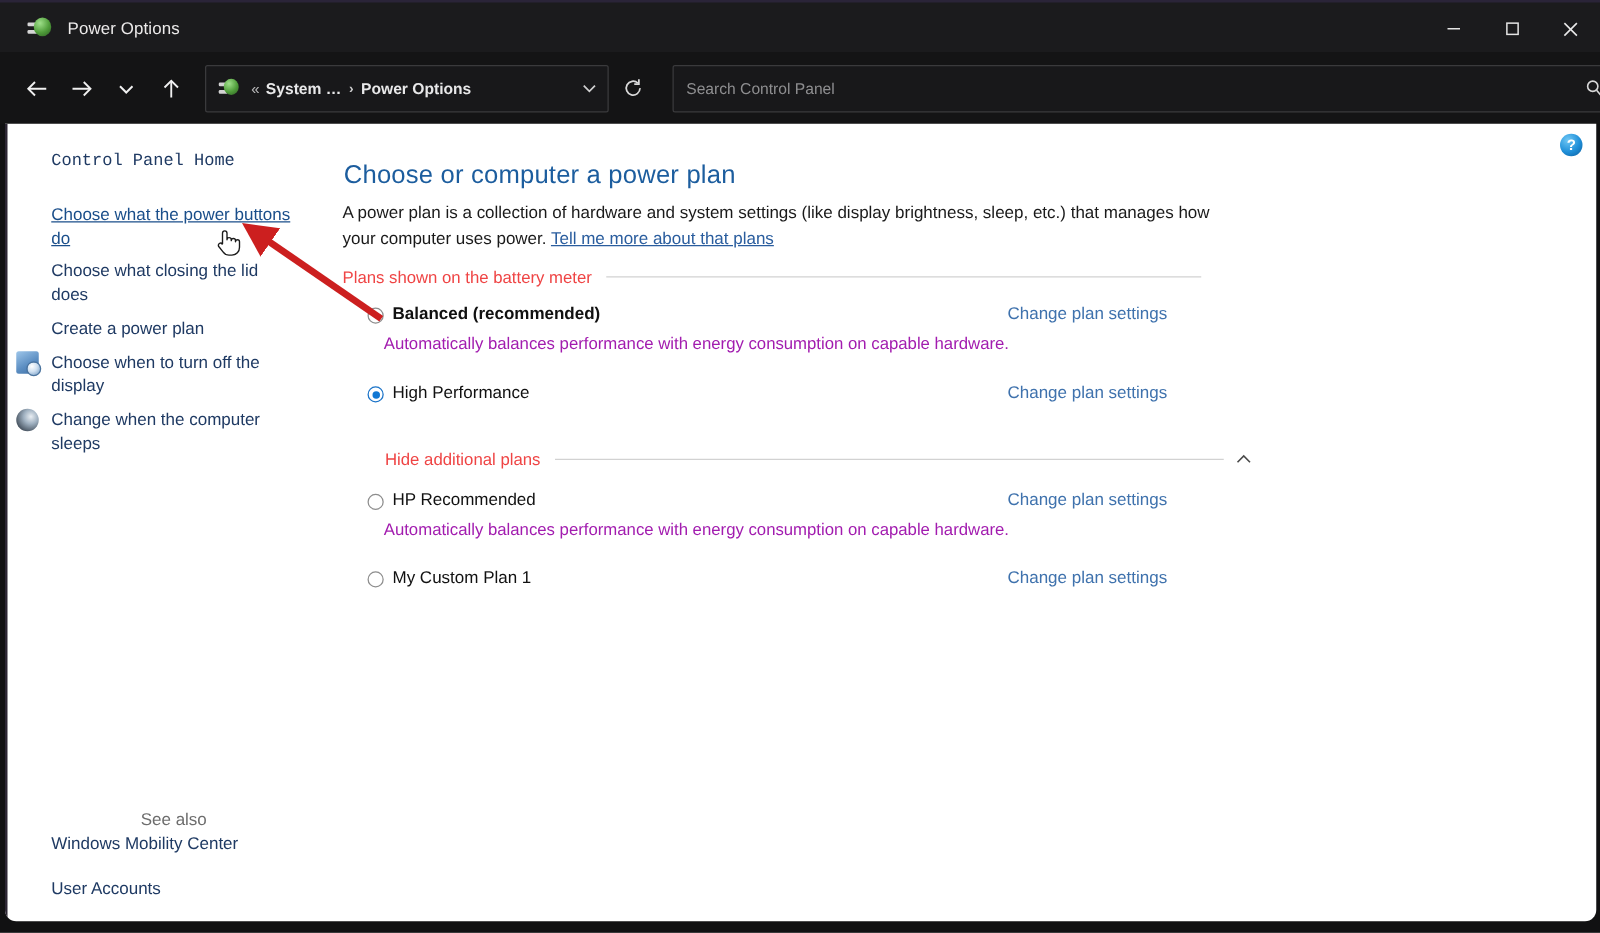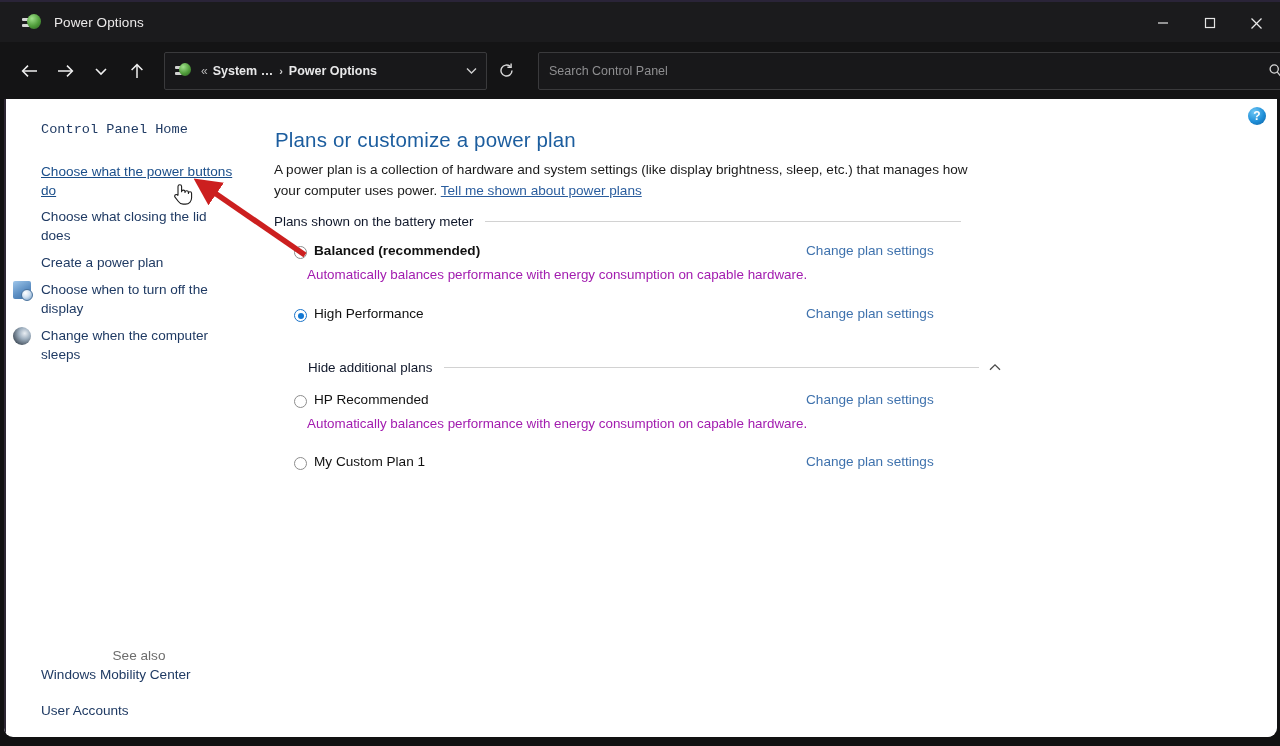--- a/index.html
+++ b/index.html
@@ -268,21 +268,21 @@
     text-decoration: underline;
   }
 
   .section-head {
     position: absolute;
     left: 8px;
     width: 695px;
     display: flex;
     align-items: center;
     font-size: 13.4px;
-    color: #0f172a;
+    color: #ef4444;
   }
   .section-head .label { white-space: nowrap; }
   .section-head .rule {
     flex: 1;
     height: 1px;
     background: #d2d2d2;
     margin-left: 12px;
     margin-right: 8px;
   }
   .collapse-chev {
@@ -476,25 +476,25 @@
 
       <div class="side-link gray" style="top:548px;">See also</div>
       <div class="side-link" style="top:567px;">Windows Mobility Center</div>
       <div class="side-link" style="top:603px;">User Accounts</div>
     </div>
 
     <div class="main">
 
       <div class="help-badge">?</div>
 
-      <div class="page-title">Plans or customize a power plan</div>
+      <div class="page-title">Choose or computer a power plan</div>
 
       <div class="page-desc">
         <span>A power plan is a collection of hardware and system settings (like display brightness, sleep, etc.) that manages how your computer uses power.</span>
-        <span class="inline-link">Tell me shown about power plans</span>
+        <span class="inline-link">Tell me more about that plans</span>
       </div>
 
       <div class="section-head" style="top:115px;">
         <span class="label">Plans shown on the battery meter</span>
         <span class="rule"></span>
       </div>
 
       <div class="plan-row" style="top:145px;">
         <div class="radio"></div>
         <div class="plan-name bold">Balanced (recommended)</div>

